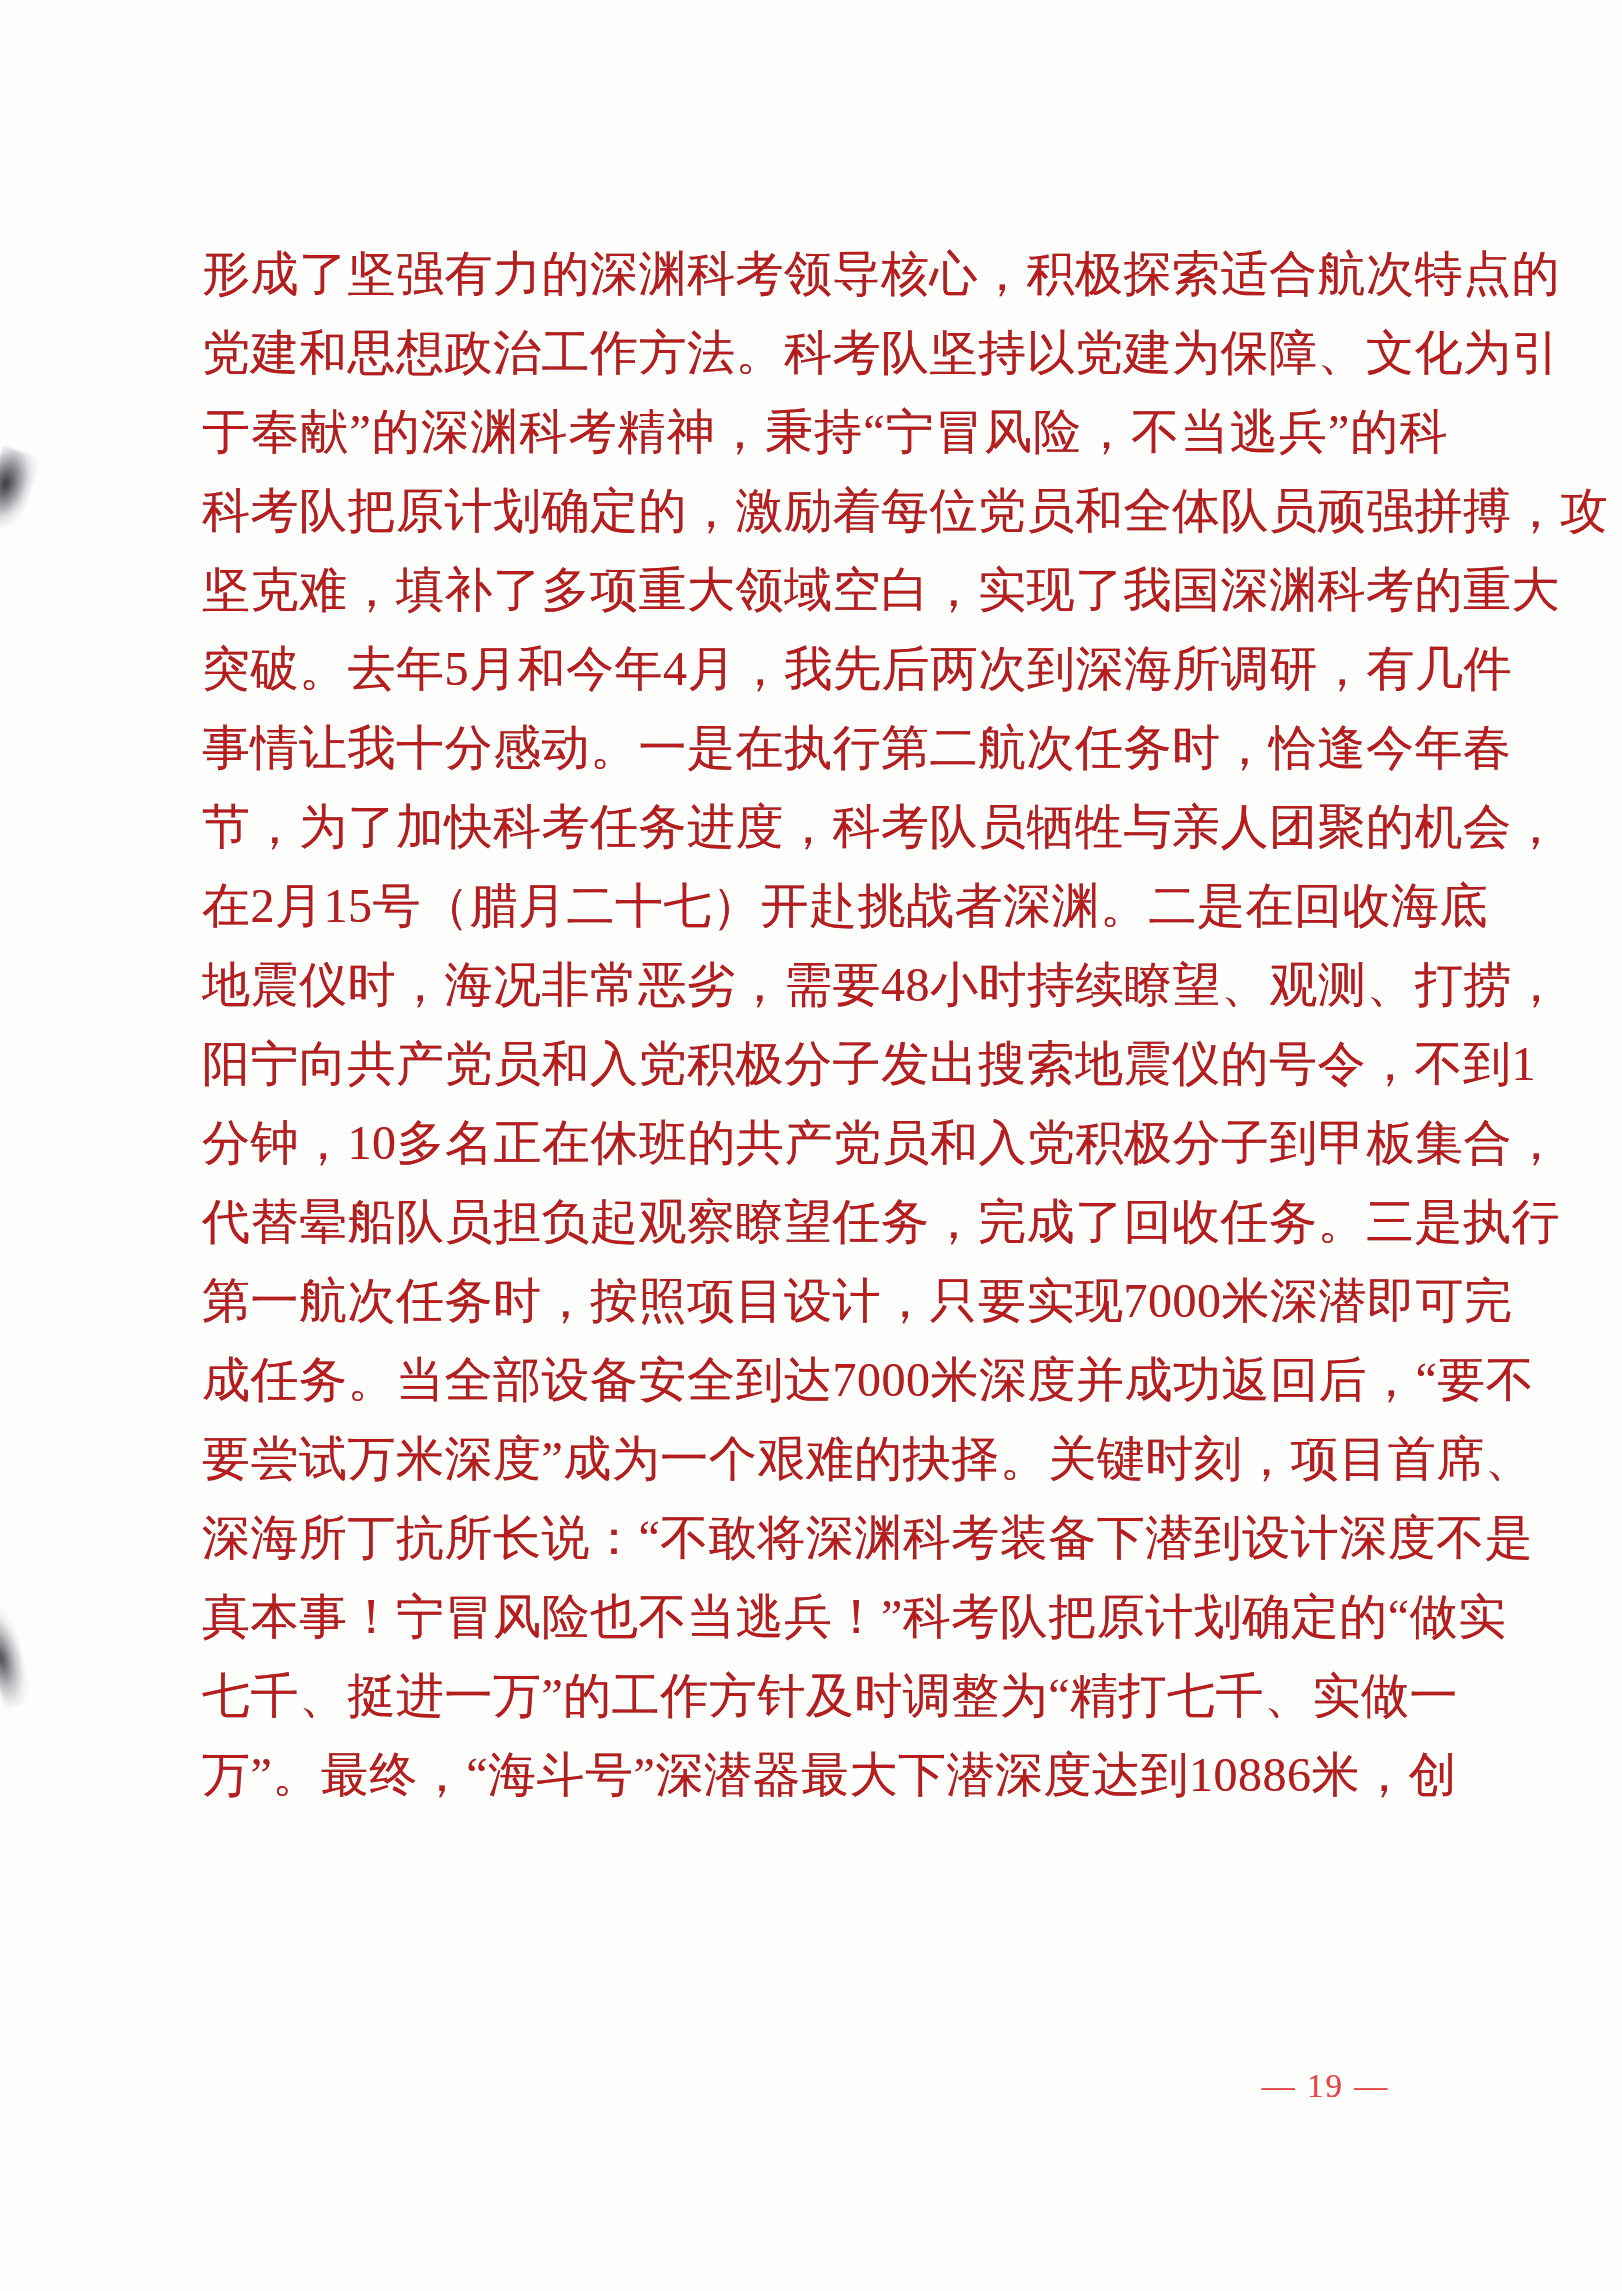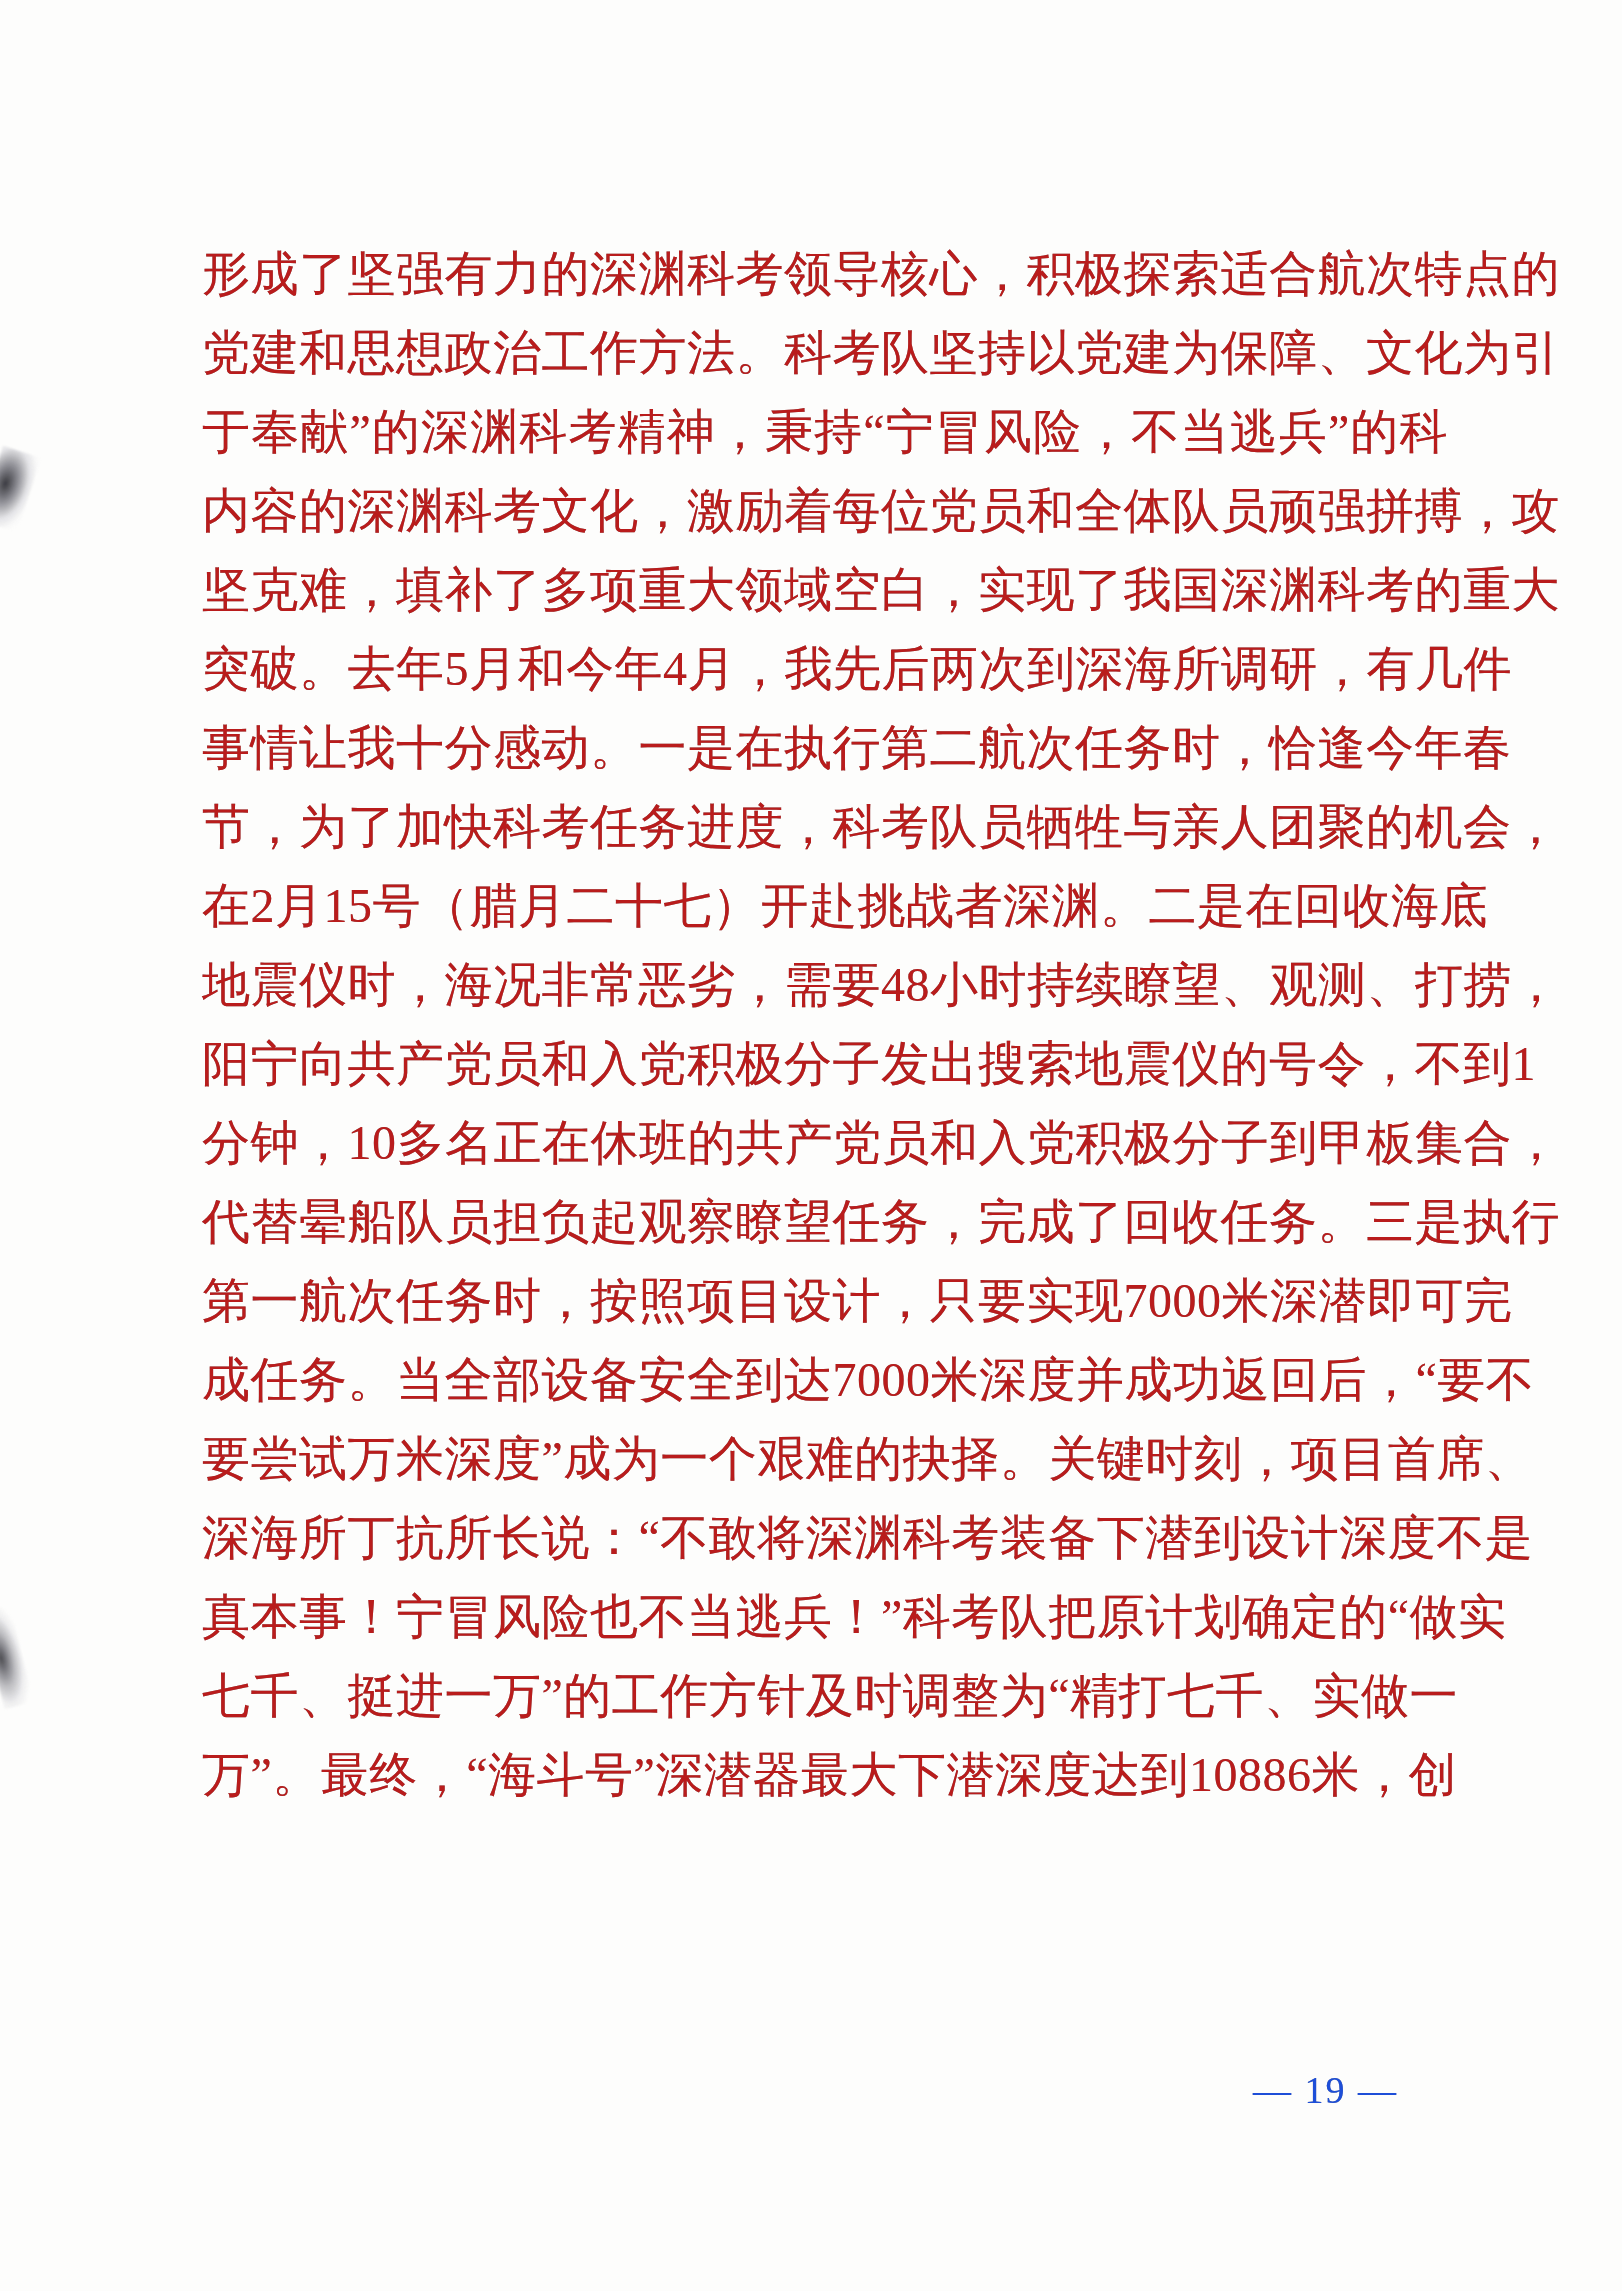--- a/index.html
+++ b/index.html
@@ -33,22 +33,22 @@
     font-weight: 400;
     
     text-shadow: 0 0 0.6px rgba(40,40,40,0.55);
   }
   .page-footer {
     position: absolute;
     left: 1226px;
     top: 2068px;
     width: 199px;
     text-align: center;
-    font-size: 38px;
-    color: #1d4ed8;
+    font-size: 33px;
+    color: #ef4444;
     letter-spacing: 2px;
     white-space: nowrap;
     text-shadow: 0 0 0.6px rgba(40,40,40,0.5);
   }
   
   .scan-artifact {
     position: absolute;
     pointer-events: none;
   }
   .artifact-1 {
@@ -81,21 +81,21 @@
 </style>
 </head>
 <body>
 
 <div class="page">
 
   <div class="text-block">
     <div class="text-line">形成了坚强有力的深渊科考领导核心，积极探索适合航次特点的</div>
     <div class="text-line">党建和思想政治工作方法。科考队坚持以党建为保障、文化为引</div>
     <div class="text-line">于奉献”的深渊科考精神，秉持“宁冒风险，不当逃兵”的科</div>
-    <div class="text-line">内容的深渊科考文化，激励着每位党员和全体队员顽强拼搏，攻</div>
+    <div class="text-line">科考队把原计划确定的，激励着每位党员和全体队员顽强拼搏，攻</div>
     <div class="text-line">坚克难，填补了多项重大领域空白，实现了我国深渊科考的重大</div>
     <div class="text-line">突破。去年5月和今年4月，我先后两次到深海所调研，有几件</div>
     <div class="text-line">事情让我十分感动。一是在执行第二航次任务时，恰逢今年春</div>
     <div class="text-line">节，为了加快科考任务进度，科考队员牺牲与亲人团聚的机会，</div>
     <div class="text-line">在2月15号（腊月二十七）开赴挑战者深渊。二是在回收海底</div>
     <div class="text-line">地震仪时，海况非常恶劣，需要48小时持续瞭望、观测、打捞，</div>
     <div class="text-line">阳宁向共产党员和入党积极分子发出搜索地震仪的号令，不到1</div>
     <div class="text-line">分钟，10多名正在休班的共产党员和入党积极分子到甲板集合，</div>
     <div class="text-line">代替晕船队员担负起观察瞭望任务，完成了回收任务。三是执行</div>
     <div class="text-line">第一航次任务时，按照项目设计，只要实现7000米深潜即可完</div>

